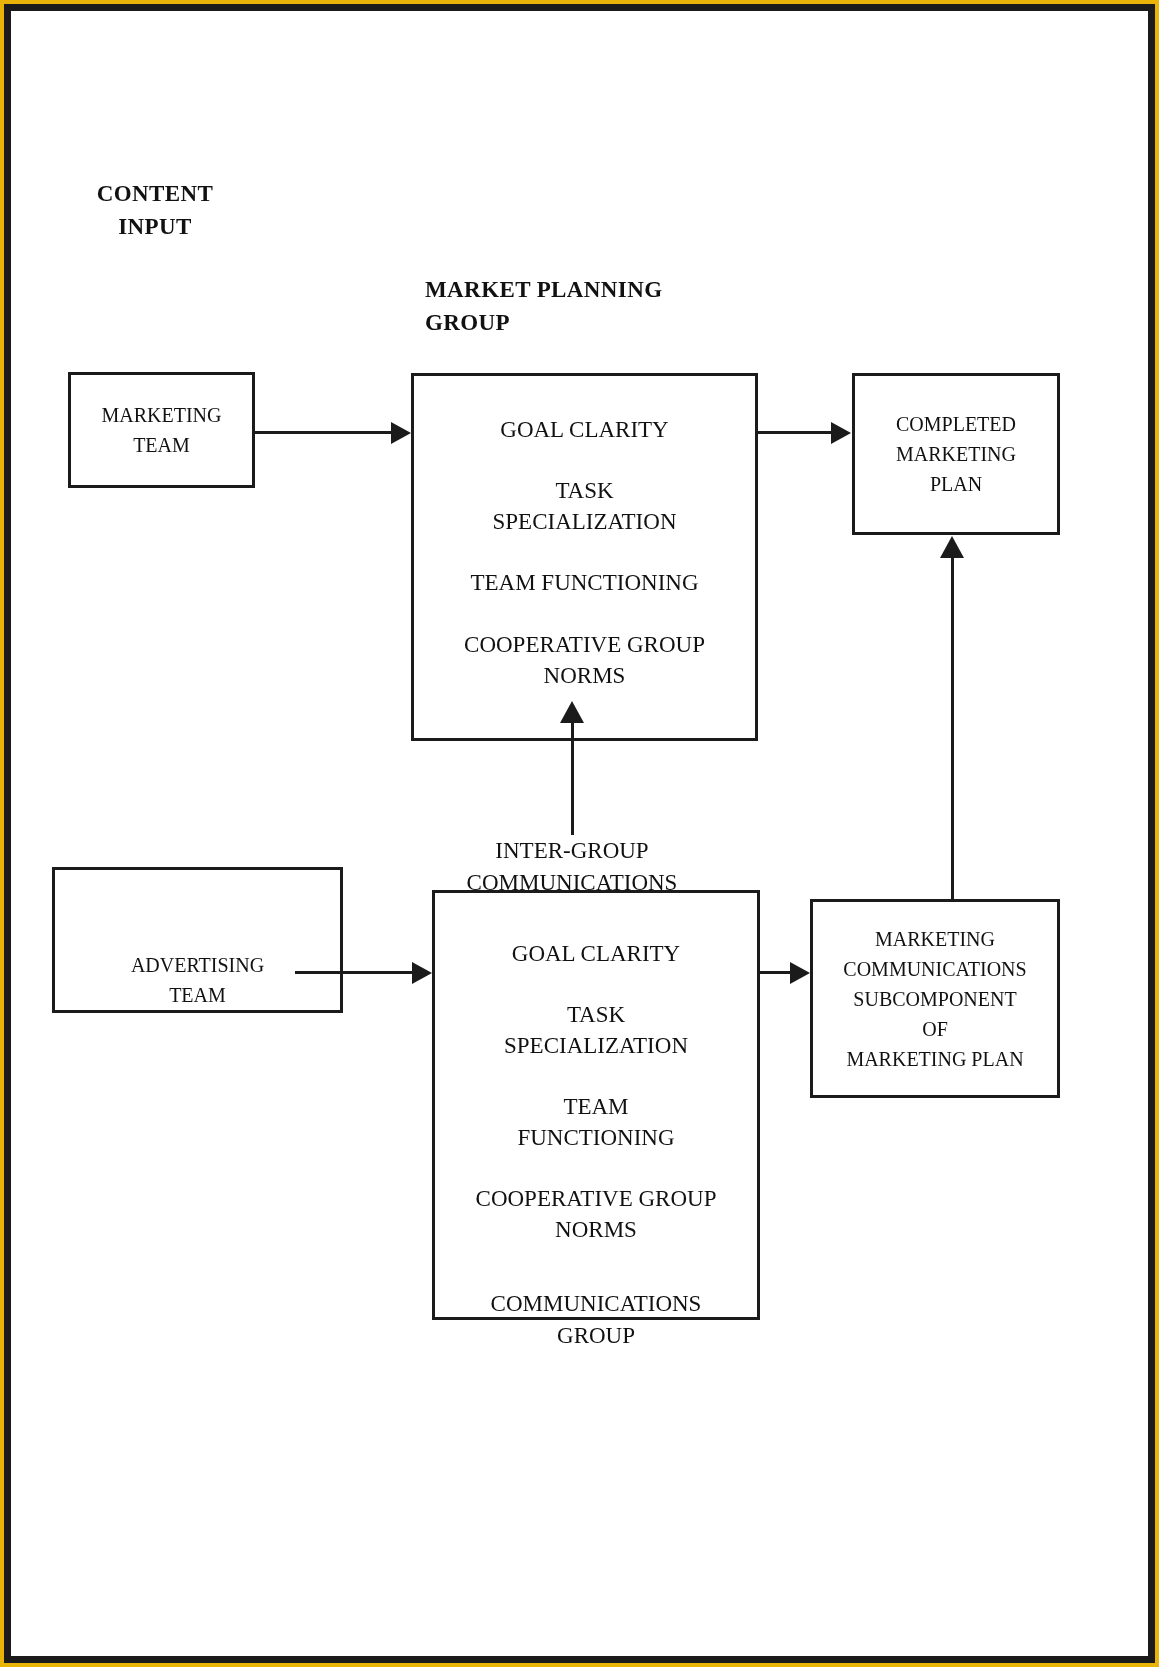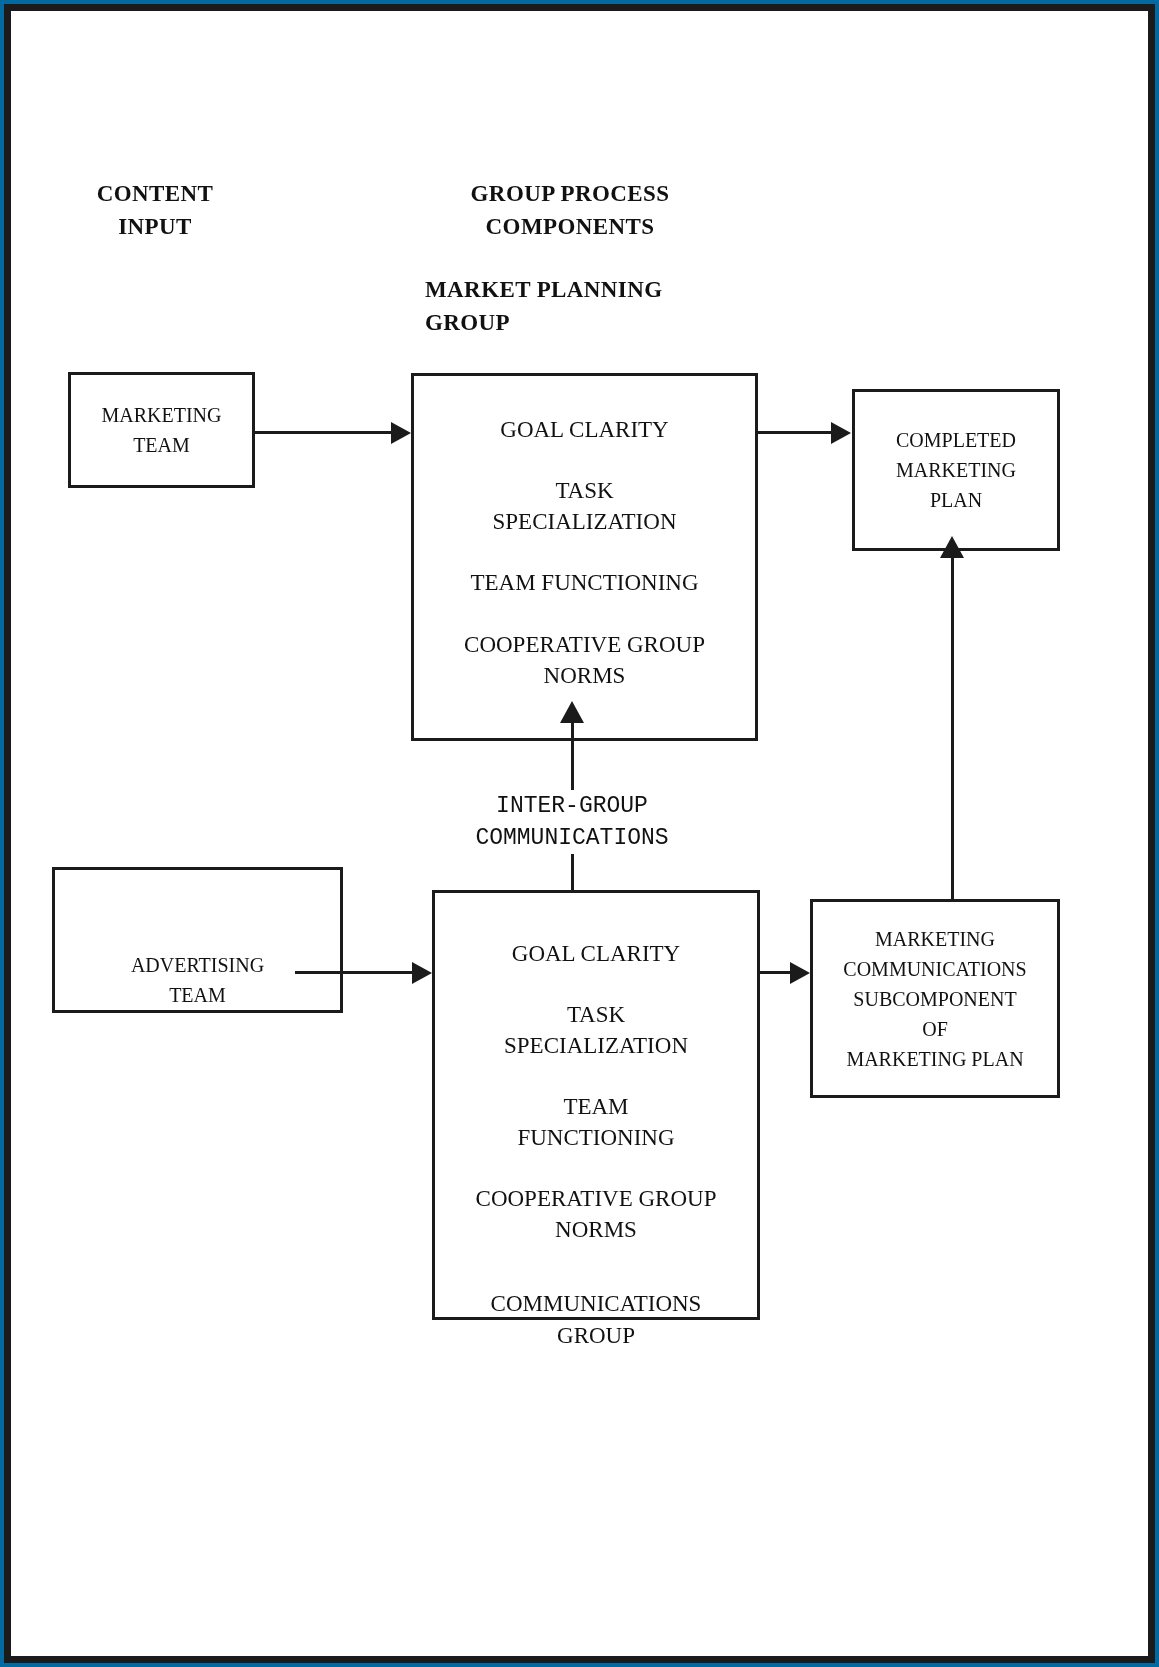--- a/index.html
+++ b/index.html
@@ -7,21 +7,21 @@
     padding: 0;
     background: #ffffff;
   }
   body {
     font-family: "Liberation Serif", "DejaVu Serif", serif;
   }
   #canvas {
     position: relative;
     width: 1159px;
     height: 1667px;
-    background: #0369a1;
+    background: #eab308;
     overflow: hidden;
   }
   .frame {
     position: absolute;
     left: 4px;
     top: 4px;
     width: 1151px;
     height: 1659px;
     box-sizing: border-box;
     border: 7px solid #1b1b1b;
@@ -126,22 +126,20 @@
 </style>
 </head>
 <body>
 
 <div id="canvas">
   <div class="frame"></div>
 
   <div class="col-head" style="left:40px; top:177px; width:230px;">CONTENT
 INPUT</div>
 
-  <div class="col-head" style="left:425px; top:177px; width:290px;">GROUP PROCESS
-COMPONENTS</div>
 
 
   <div class="sub-head" style="left:425px; top:273px; width:290px;">MARKET PLANNING
 GROUP</div>
 
   <div class="box" style="left:68px; top:372px; width:187px; height:116px;">
     <div class="box-text">MARKETING
 TEAM</div>
   </div>
 
@@ -153,34 +151,34 @@
     <div class="proc-line" style="margin-top:30px;">TASK
 SPECIALIZATION</div>
     <div class="proc-line" style="margin-top:30px;">TEAM FUNCTIONING</div>
     <div class="proc-line" style="margin-top:31px;">COOPERATIVE GROUP
 NORMS</div>
   </div>
 
   <div class="hline" style="left:758px; top:431px; width:77px;"></div>
   <div class="arrow-right" style="left:831px; top:422px;"></div>
 
-  <div class="box" style="left:852px; top:373px; width:208px; height:162px;margin-top:16px;">
+  <div class="box" style="left:852px; top:373px; width:208px; height:162px;">
     <div class="box-text">COMPLETED
 MARKETING
 PLAN</div>
   </div>
 
   <div class="vline" style="left:951px; top:557px; height:396px;"></div>
   <div class="arrow-up" style="left:940px; top:536px;"></div>
 
   <div class="vline" style="left:571px; top:722px; height:202px;"></div>
   <div class="arrow-up" style="left:560px; top:701px;"></div>
   <div class="arrow-down" style="left:560px; top:921px;"></div>
 
-  <div class="free-label" style="left:412px; top:758px; width:320px;font-family:Liberation Mono, monospace;">
+  <div class="free-label" style="left:412px; top:803px; width:320px;">
     <span class="label-mask">INTER-GROUP
 COMMUNICATIONS</span>
   </div>
 
   <div class="box" style="left:52px; top:867px; width:291px; height:146px;justify-content:flex-end;">
     <div class="box-text">ADVERTISING
 TEAM</div>
   </div>
 
   <div class="hline" style="left:295px; top:971px; width:125px;"></div>

